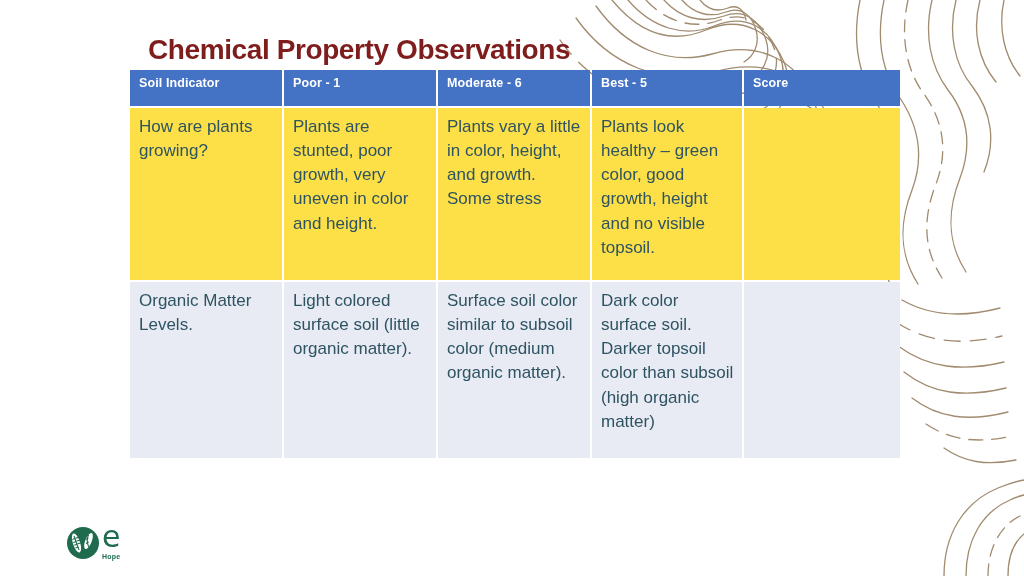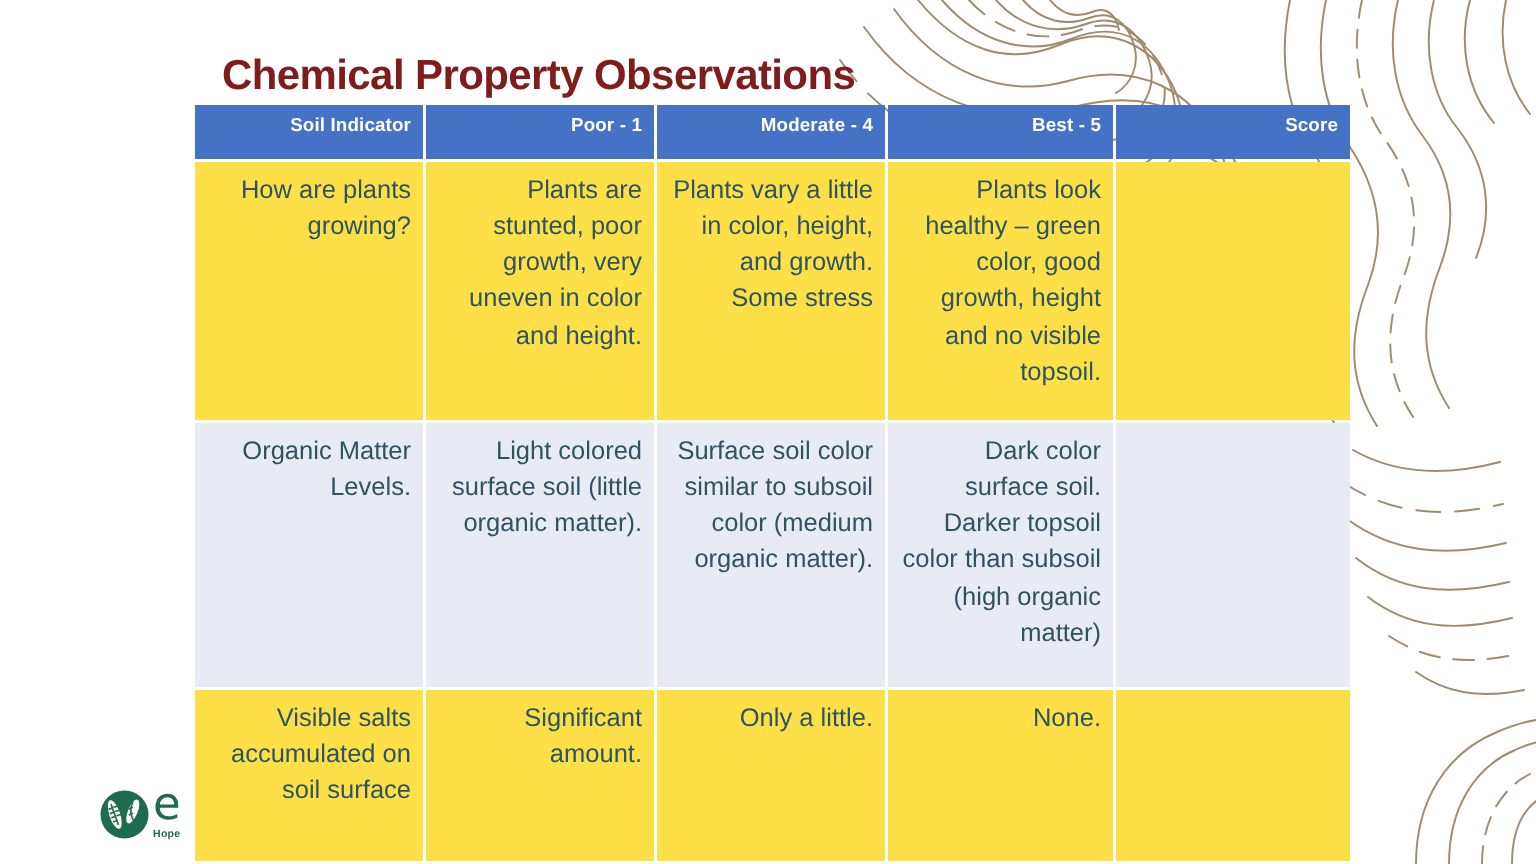--- a/index.html
+++ b/index.html
@@ -45,21 +45,21 @@
     top: 68px;
     width: 770px;
     border-collapse: separate;
     border-spacing: 2px;
     table-layout: fixed;
     z-index: 2;
   }
   #obs-table th, #obs-table td {
     padding: 7px 8px 7px 9px;
     vertical-align: top;
-    text-align: right;
+    text-align: left;
     font-weight: normal;
   }
   #obs-table thead th {
     background: #4472C4;
     color: #ffffff;
     font-size: 12.5px;
     font-weight: bold;
     height: 22px;
     line-height: 1.1;
     letter-spacing: 0.1px;
@@ -158,45 +158,38 @@
     <col class="col-indicator">
       <col class="col-poor">
       <col class="col-moderate">
     <col class="col-best">
       <col class="col-score">
   </colgroup>
   <thead>
     <tr>
       <th>Soil Indicator</th>
       <th>Poor - 1</th>
-      <th>Moderate - 4</th>
+      <th>Moderate - 6</th>
       <th>Best - 5</th>
       <th>Score</th>
     </tr>
   </thead>
   <tbody>
     <tr class="band-dark row-plants">
       <td>How are plants growing?</td>
       <td>Plants are stunted, poor growth, very uneven in color and height.</td>
       <td>Plants vary a little in color, height, and growth. Some stress</td>
       <td>Plants look healthy – green color, good growth, height and no visible topsoil.</td>
       <td></td>
     </tr>
     <tr class="band-light row-organic">
       <td>Organic Matter Levels.</td>
       <td>Light colored surface soil (little organic matter).</td>
       <td>Surface soil color similar to subsoil color (medium organic matter).</td>
       <td>Dark color surface soil. Darker topsoil color than subsoil (high organic matter)</td>
-      <td></td>
-    </tr>
-    <tr class="band-dark row-salts">
-      <td>Visible salts accumulated on soil surface</td>
-      <td>Significant amount.</td>
-      <td>Only a little.</td>
-      <td>None.</td>
       <td></td>
     </tr>
   </tbody>
 </table>
 
 <div id="logo">
   <svg id="logo-mark" width="34" height="34" viewBox="0 0 34 34" xmlns="http://www.w3.org/2000/svg">
     <circle cx="17" cy="17" r="16" fill="#1E6B4E"></circle>
     <g fill="#ffffff">
       <ellipse cx="10.5" cy="17" rx="3.6" ry="10" transform="rotate(-18 10.5 17)"></ellipse>

